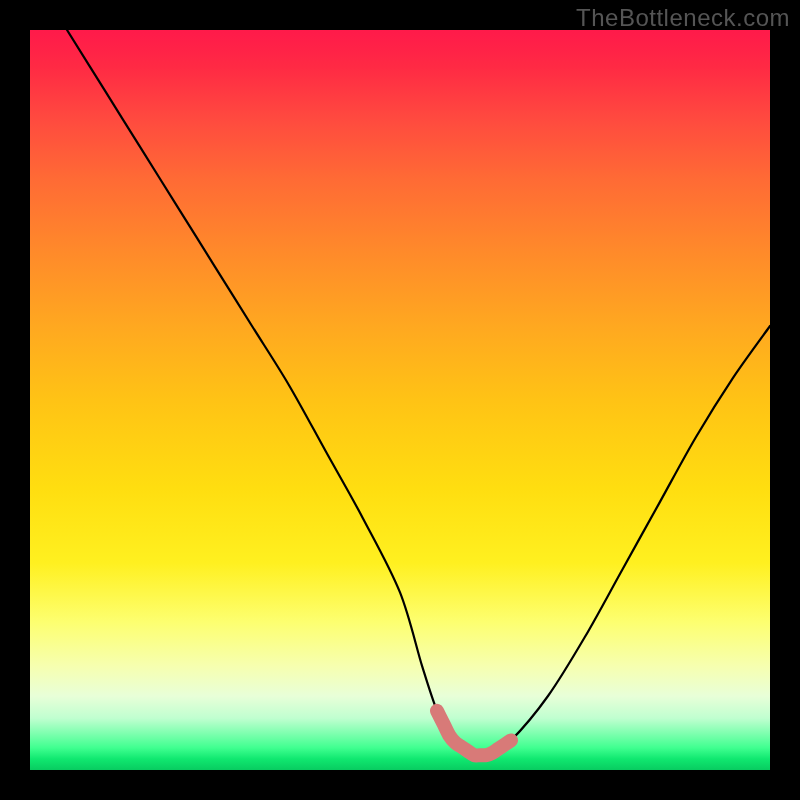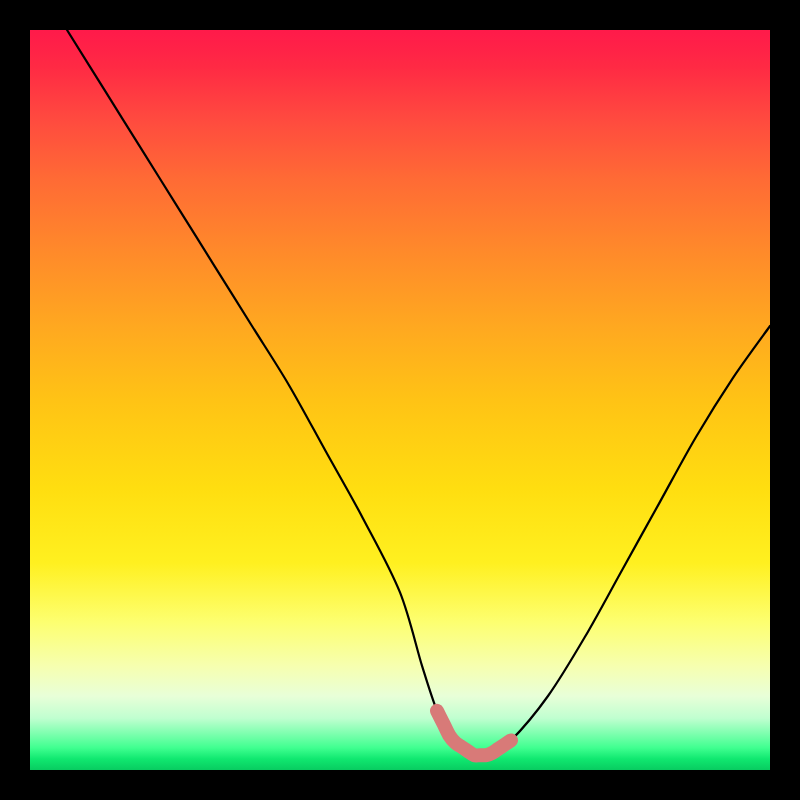--- a/index.html
+++ b/index.html
@@ -66,20 +66,21 @@
     left: 0;
     top: 0;
     width: 100%;
     height: 100%;
   }
 </style>
 </head>
 <body>
 
 <div class="frame">
+  <div class="watermark">TheBottleneck.com</div>
 
   <div class="plot-area">
     <div class="gradient-bg"></div>
 
     <svg class="curve" viewBox="0 0 740 740" preserveAspectRatio="none">
       <path id="main-curve" fill="none" stroke="#000000" stroke-width="2.2" stroke-linecap="round" stroke-linejoin="round" d="M 37 0 C 42.92 9.471999999999989 62.16 40.255999999999936 74 59.19999999999993 C 85.84 78.14399999999992 99.16 99.45599999999996 111 118.39999999999998 C 122.84 137.344 136.16 158.65600000000003 148 177.60000000000002 C 159.84 196.544 173.16 217.85599999999997 185 236.79999999999995 C 196.84 255.74399999999994 210.16 277.056 222 296 C 233.84 314.944 247.16 335.072 259 355.2 C 270.84 375.328 284.16 400.488 296 421.8 C 307.84 443.112 321.16 465.904 333 488.4 C 344.84 510.89599999999996 360.528 538.72 370 562.4 C 379.472 586.0799999999999 386.28000000000003 617.456 392.20000000000005 636.4 C 398.12000000000006 655.3439999999999 402.26400000000007 668.9599999999999 407.00000000000006 680.8 C 411.73600000000005 692.64 415.87999999999994 703.2959999999999 421.79999999999995 710.4 C 427.71999999999997 717.504 438.08 722.832 444 725.2 C 449.92 727.5680000000001 452.88 727.5680000000001 458.8 725.2 C 464.72 722.832 471.528 719.872 481 710.4 C 490.472 700.928 506.16 682.576 518 666 C 529.84 649.424 543.16 626.928 555 606.8 C 566.84 586.6719999999999 580.16 561.5120000000001 592 540.2 C 603.84 518.888 617.16 494.91200000000003 629 473.6 C 640.84 452.288 654.16 427.128 666 407 C 677.84 386.872 691.16 365.55999999999995 703 347.79999999999995 C 714.84 330.03999999999996 734.08 304.288 740 296"></path>
       <path id="highlight-curve" fill="none" stroke="#d87a78" stroke-width="14" stroke-linecap="round" stroke-linejoin="round" d="M 407.00000000000006 680.8 C 407.98666666666674 682.7733333333333 411.1933333333334 689.1866666666666 413.1666666666667 693.1333333333333 C 415.14 697.08 417.36 702.3093333333333 419.3333333333333 705.4666666666666 C 421.3066666666666 708.6239999999999 423.5266666666666 711.0248888888889 425.49999999999994 712.8666666666667 C 427.4733333333333 714.7084444444445 429.6933333333333 715.6622222222222 431.6666666666667 716.9777777777778 C 433.64000000000004 718.2933333333333 435.85999999999996 719.7733333333333 437.8333333333333 721.0888888888888 C 439.8066666666667 722.4044444444444 442.02666666666664 724.5422222222222 444 725.2 C 445.97333333333336 725.8577777777779 448.1933333333333 725.2 450.1666666666667 725.2 C 452.14000000000004 725.2 454.36 725.5946666666667 456.33333333333337 725.2 C 458.30666666666673 724.8053333333334 460.5266666666667 723.7857777777778 462.5 722.7333333333333 C 464.4733333333333 721.680888888889 466.69333333333327 719.9377777777778 468.66666666666663 718.6222222222223 C 470.64 717.3066666666667 472.86 715.8266666666666 474.83333333333337 714.5111111111111 C 476.80666666666673 713.1955555555555 480.0133333333333 711.0577777777778 481 710.4"></path>
     </svg>
   </div>
 </div>

